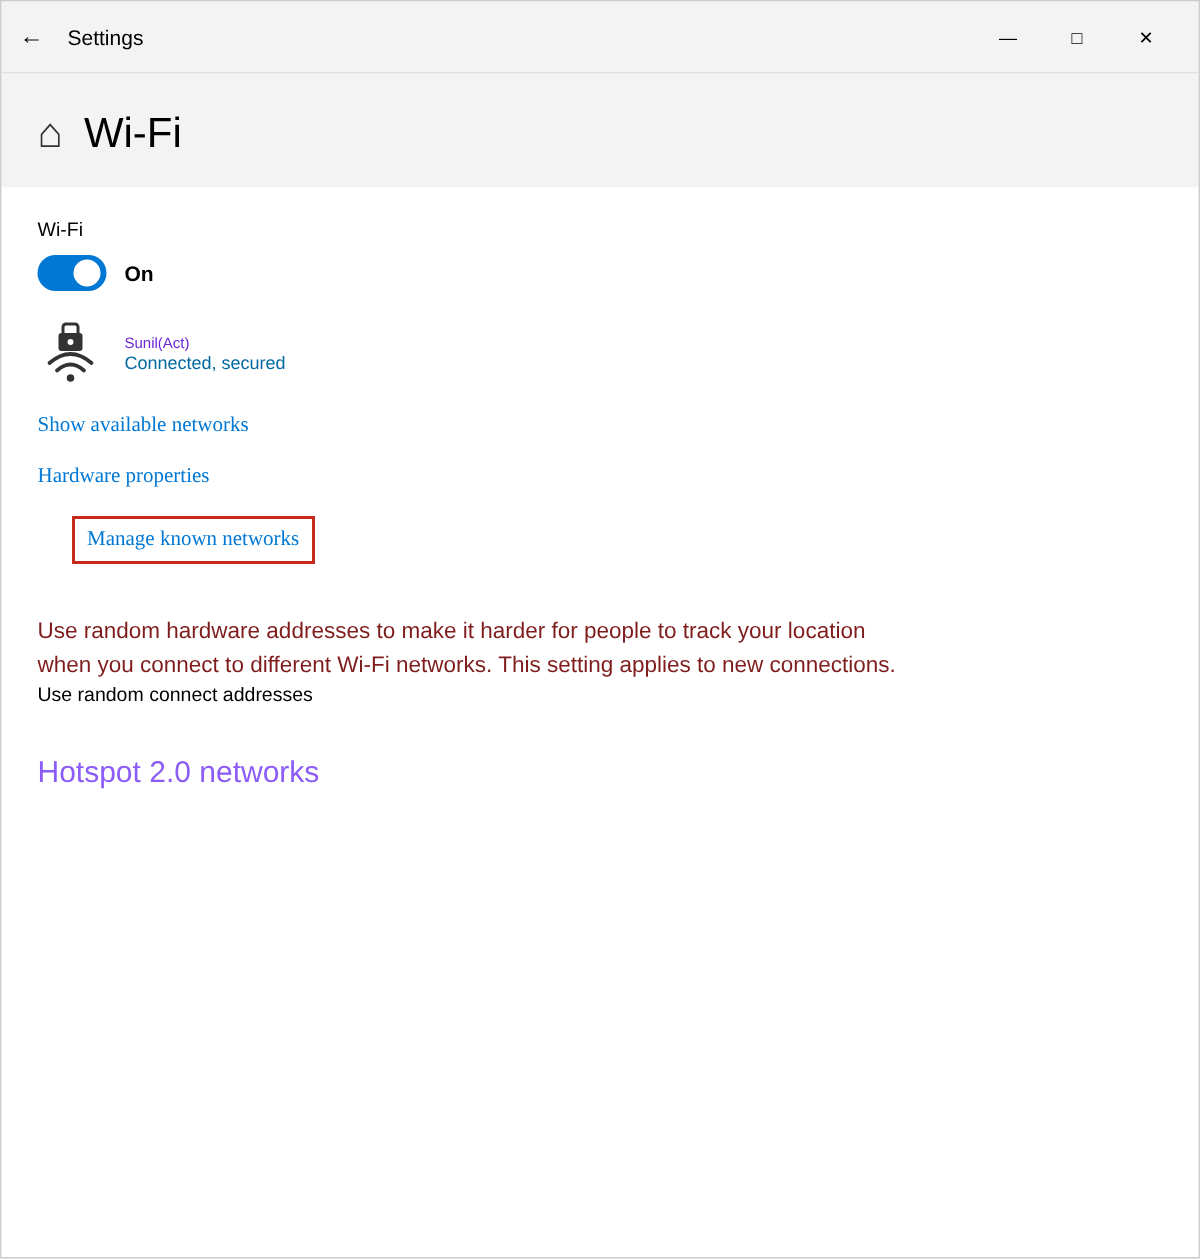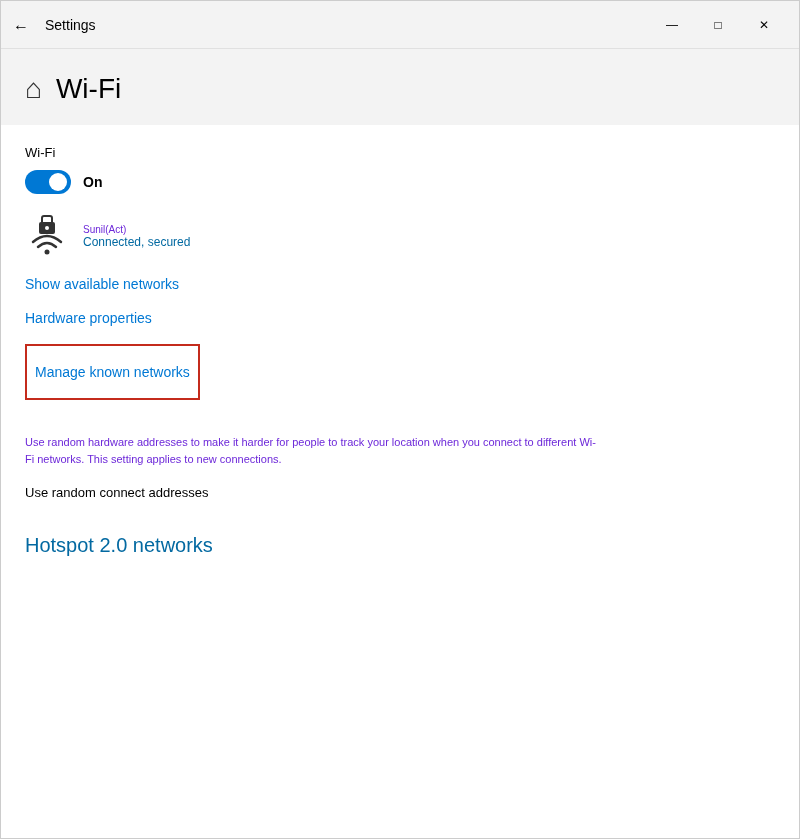--- a/index.html
+++ b/index.html
@@ -174,52 +174,53 @@
     }
 
     
     .settings-link {
       display: block;
       font-size: 14px;
       color: #0078d4;
       text-decoration: none;
       margin-bottom: 18px;
       cursor: pointer;
+      font-family: Liberation Serif, serif;
     }
 
     
     .settings-link.highlighted {
       border: 2px solid #c42b1c;
-      padding: 18px 8px;
+      padding: 6px 8px;
       display: inline-block;
       margin-bottom: 18px;
+      margin-left: 23px;
     }
 
     
     .section-heading {
       font-size: 20px;
       font-weight: 400;
       color: #000;
       margin-bottom: 12px;
       margin-top: 8px;
     }
 
     .section-description {
-      font-size: 11px;
-      color: #6d28d9;
+      font-size: 15px;
+      color: #7f1d1d;
       line-height: 1.5;
-      margin-bottom: 18px;
       max-width: 580px;
     }
 
     
     .partial-heading {
       font-size: 20px;
       font-weight: 400;
-      color: #0369a1;
+      color: #8b5cf6;
       margin-top: 8px;
     }
 
     
     .wifi-svg {
       width: 44px;
       height: 44px;
     }
   </style>
 </head>

